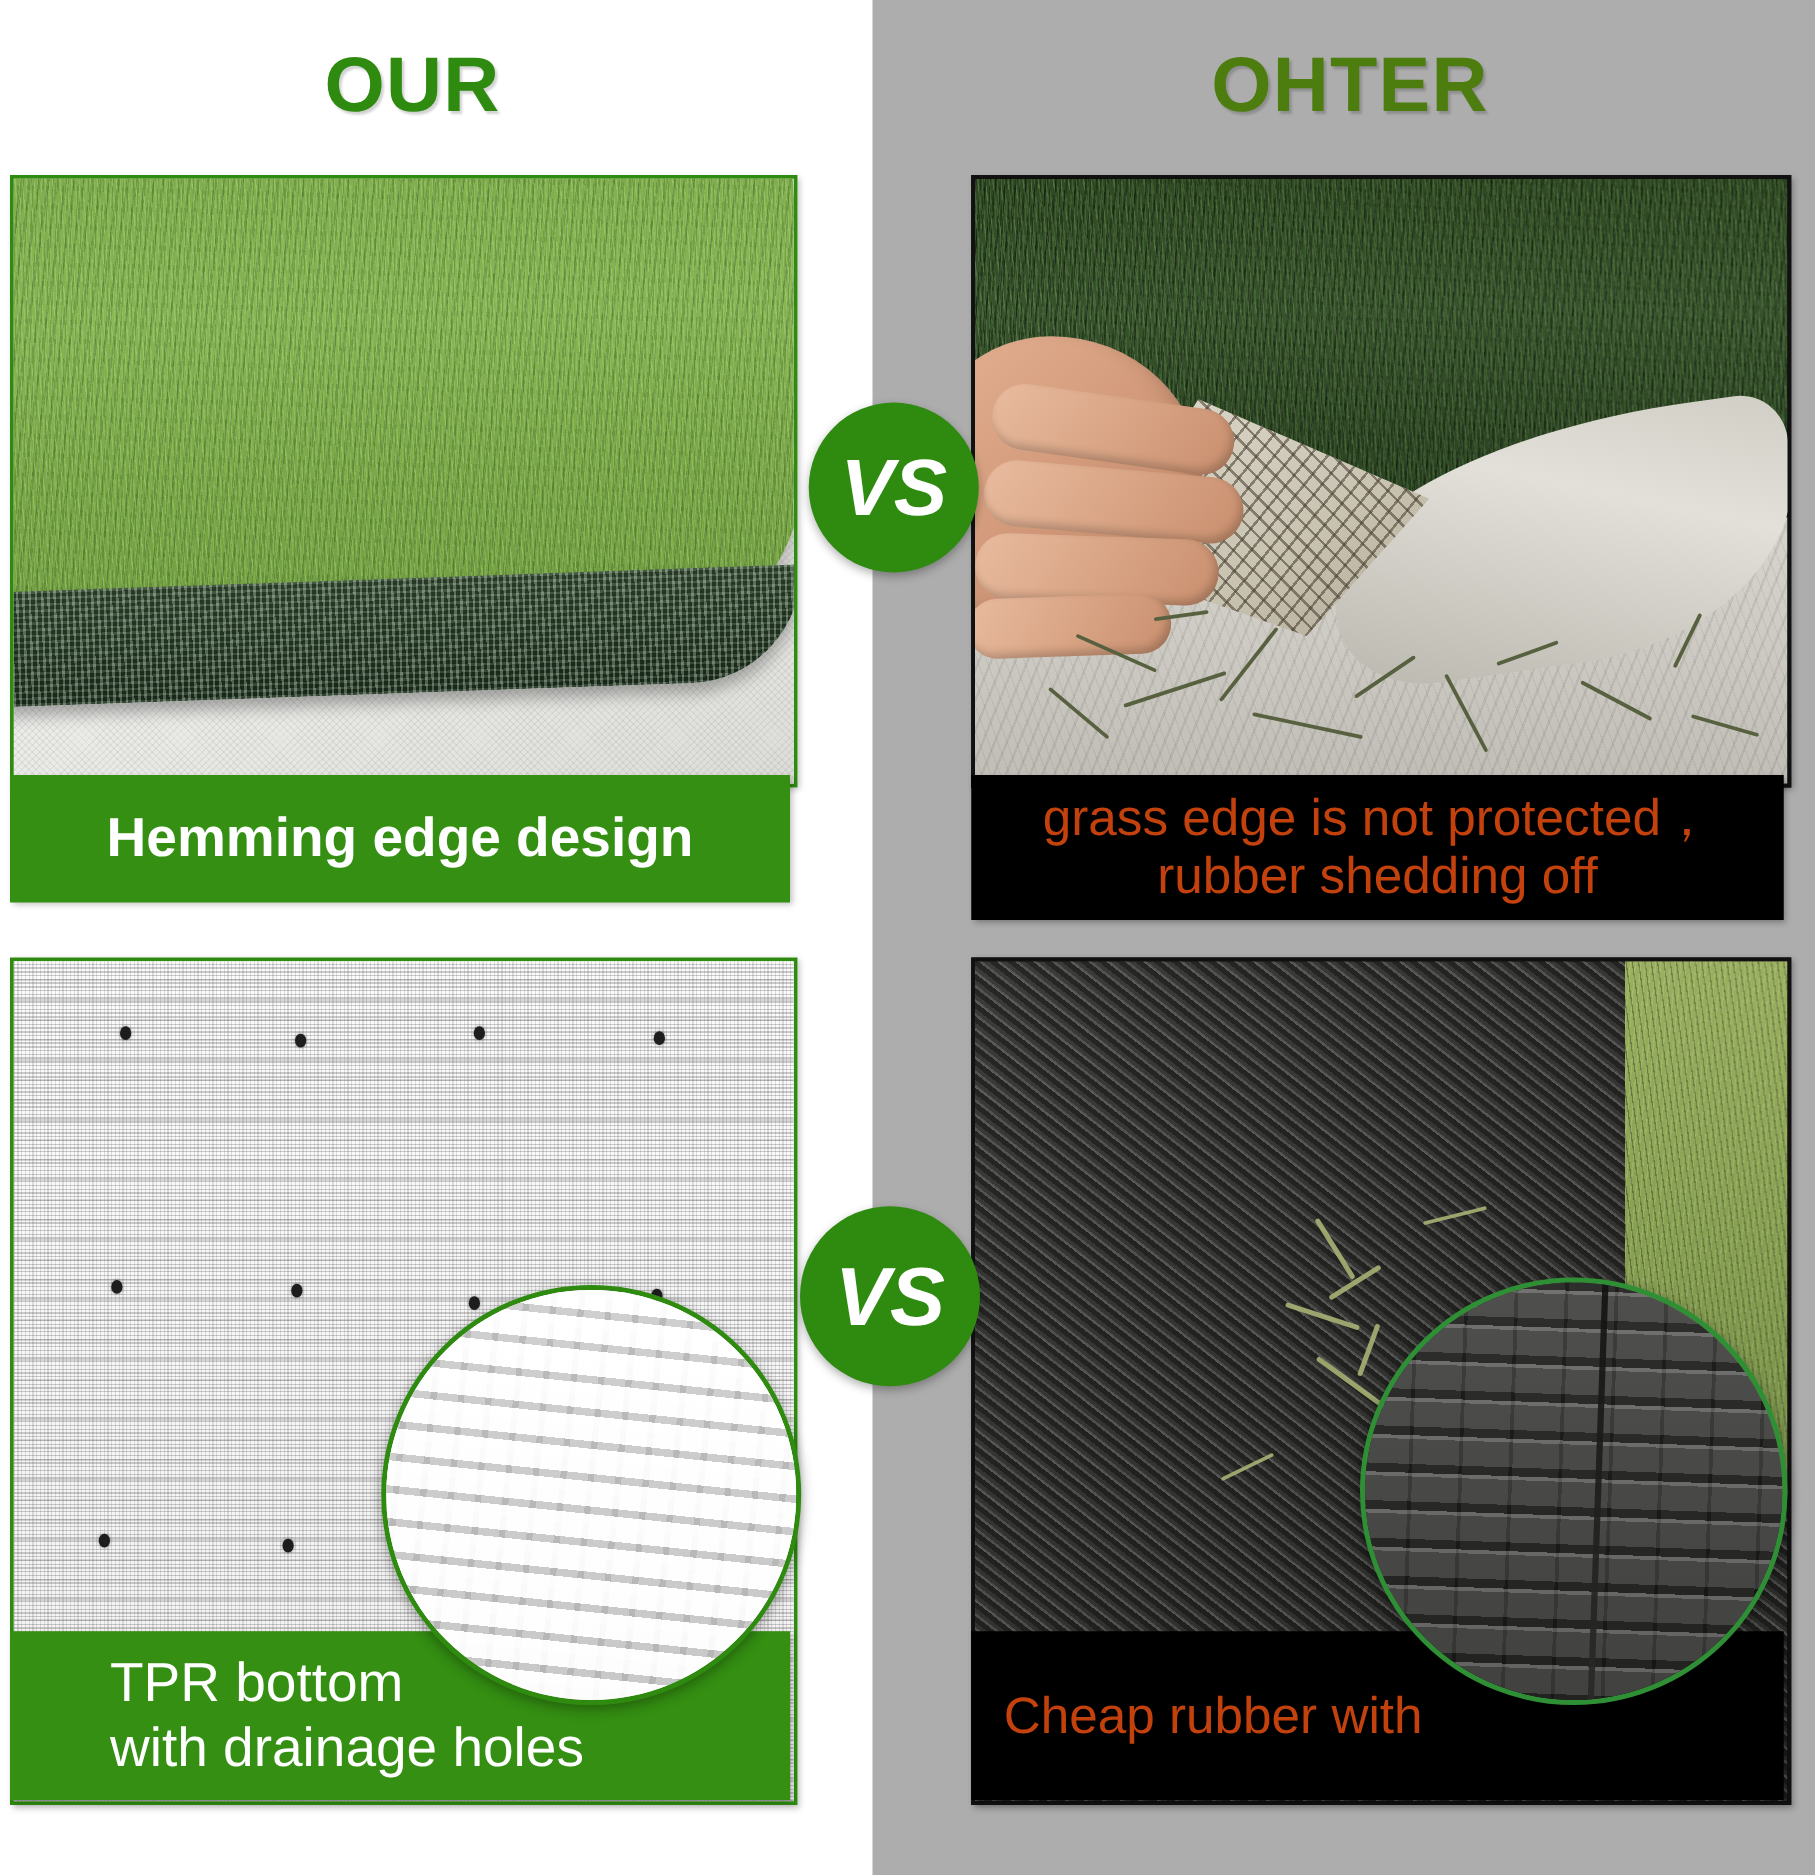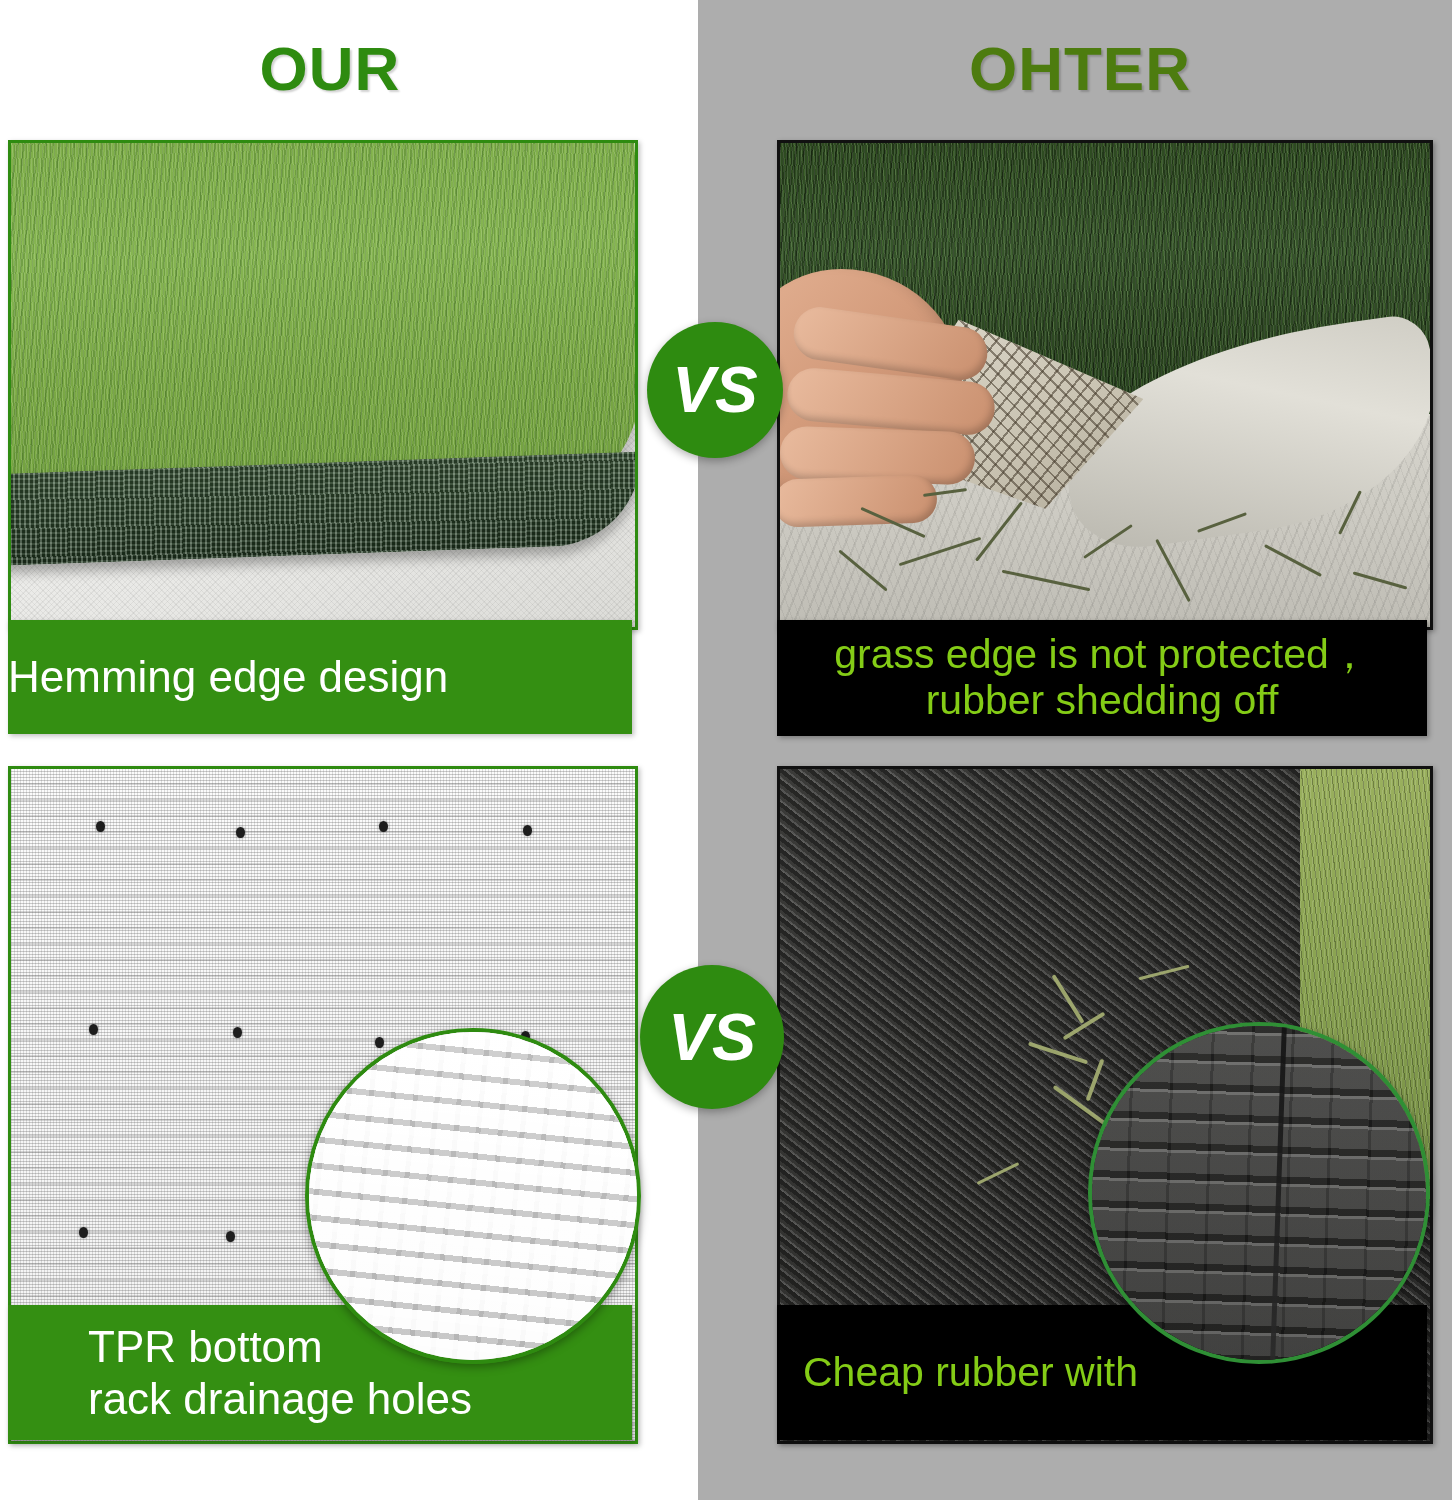--- a/index.html
+++ b/index.html
@@ -183,24 +183,24 @@
   
   .caption{
     position:absolute;display:flex;flex-direction:column;justify-content:center;
     box-sizing:border-box;
   }
   .cap-our{
     background:#348f12;color:#ffffff;
     box-shadow:2px 2px 5px rgba(0,0,0,.25);
   }
   .cap-other{
-    background:#000000;color:#84cc16;
+    background:#000000;color:#c2410c;
     box-shadow:2px 2px 5px rgba(0,0,0,.3);
   }
-  .cap-tl{left:8px;top:620px;width:624px;height:114px;font-size:44px;}
+  .cap-tl{left:8px;top:620px;width:624px;height:102px;align-items:center;font-size:44px;font-weight:bold;}
   .cap-tr{left:777px;top:620px;width:650px;height:116px;align-items:center;font-size:41px;line-height:1.12;text-align:center;padding:0 8px;}
   .cap-bl{left:8px;top:1305px;width:624px;height:135px;align-items:flex-start;padding-left:80px;font-size:44px;line-height:1.16;}
   .cap-br{left:777px;top:1305px;width:650px;height:135px;align-items:flex-start;padding-left:26px;font-size:41px;line-height:1.16;}
   .cap-line{white-space:pre;}
 
   
   .vs{
     position:absolute;border-radius:50%;
     background:#2e8b10;
     display:flex;align-items:center;justify-content:center;
@@ -275,21 +275,21 @@
       <div class="hole" style="left:364px;top:268px;"></div>
       <div class="hole" style="left:510px;top:262px;"></div>
       <div class="hole" style="left:68px;top:458px;"></div>
       <div class="hole" style="left:215px;top:462px;"></div>
       <div class="hole" style="left:358px;top:470px;"></div>
       <div class="hole" style="left:505px;top:466px;"></div>
     </div>
   </div>
   <div class="caption cap-our cap-bl">
     <span class="cap-line">TPR bottom</span>
-    <span class="cap-line">rack drainage holes</span>
+    <span class="cap-line">with drainage holes</span>
   </div>
   <div class="mag mag-left">
     <div class="mag-inner-left"></div>
   </div>
 
   <div class="panel panel-other p-br">
     <div class="photo rubber">
       <div class="br-grassstrip"></div>
       <div class="tuft" style="left:40%;top:34%;width:56px;height:4px;transform:rotate(58deg);"></div>
       <div class="tuft" style="left:43%;top:38%;width:48px;height:4px;transform:rotate(-32deg);"></div>

